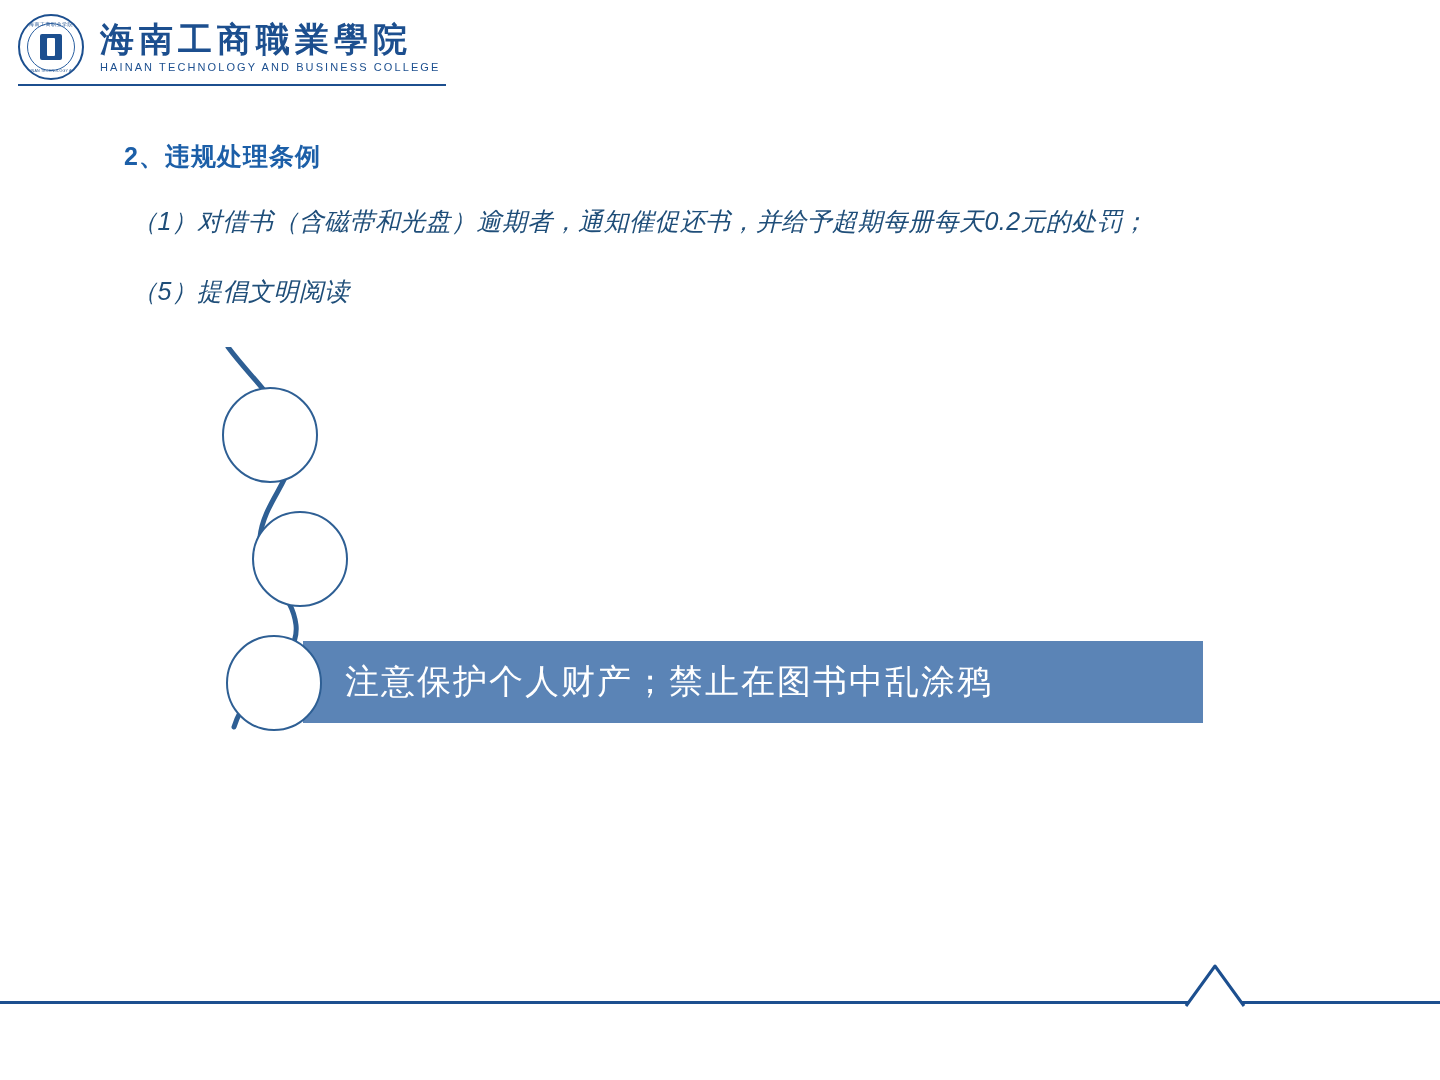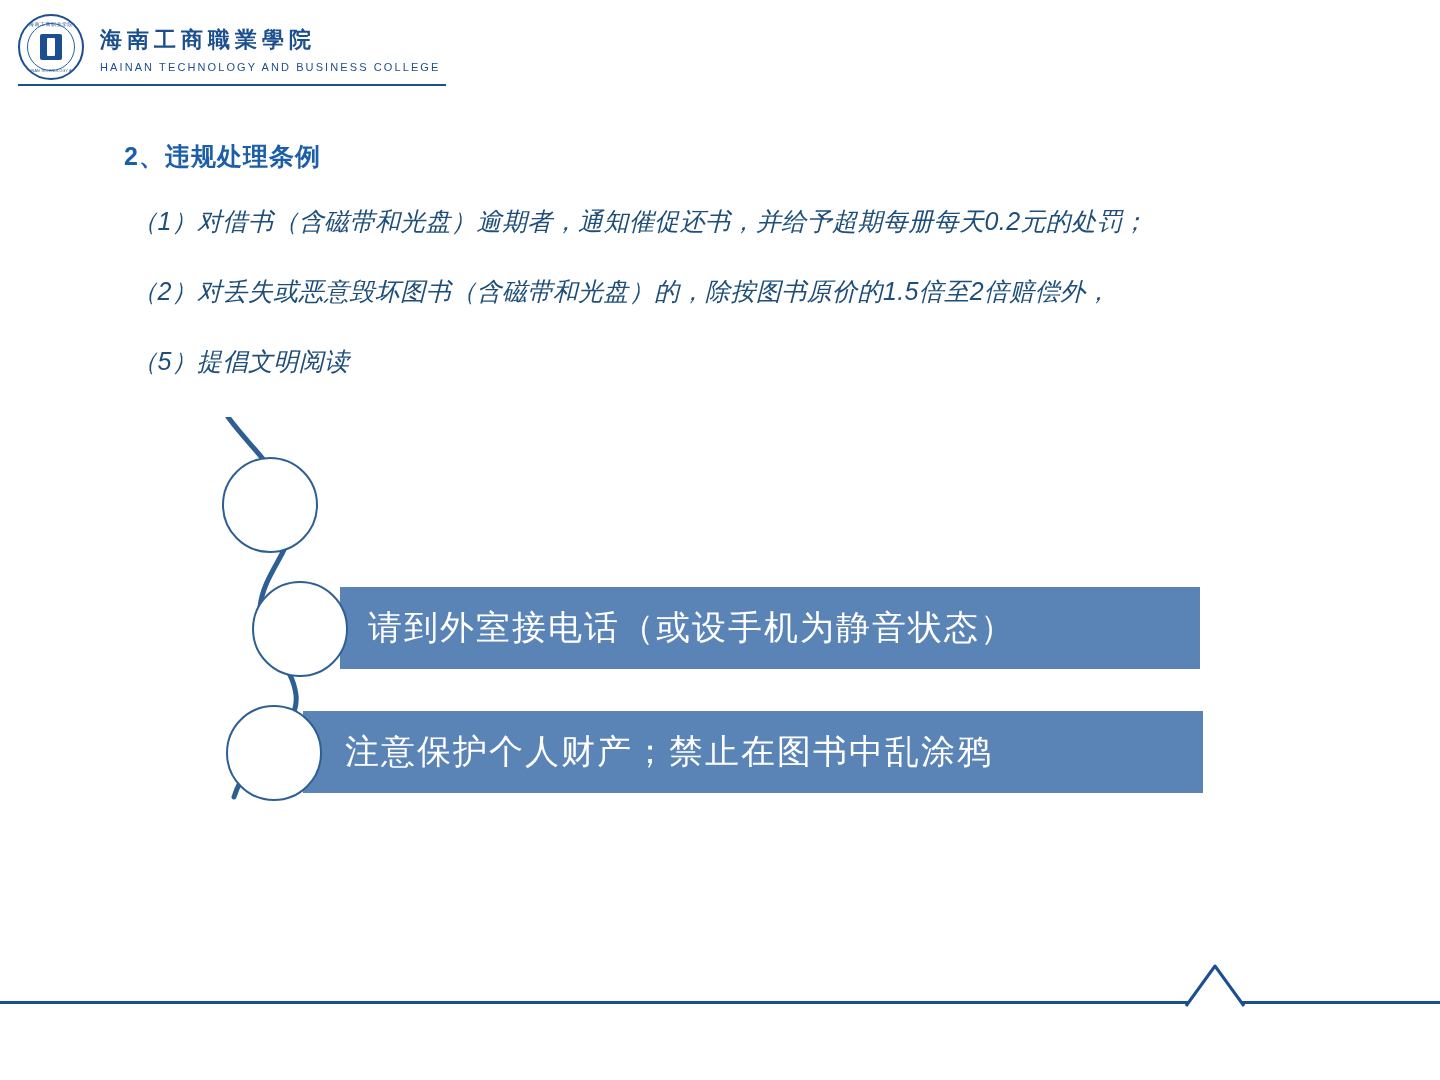--- a/index.html
+++ b/index.html
@@ -92,21 +92,21 @@
     line-height: 5px;
     white-space: nowrap;
   }
   .logo-text {
     margin-left: 16px;
     padding-right: 6px;
   }
   .logo-text .cn {
     font-family: "DejaVu Serif", serif;
     font-weight: bold;
-    font-size: 22px;
+    font-size: 34px;
     color: #1c4f8f;
     letter-spacing: 5px;
     line-height: 36px;
     white-space: nowrap;
   }
   .logo-text .en {
     font-family: "Liberation Sans", sans-serif;
     font-size: 11px;
     color: #1c4f8f;
     letter-spacing: 2.1px;
@@ -229,40 +229,34 @@
 </div>
 
 <div class="content">
 
   <div class="section-title">2、违规处理条例</div>
 
   <div class="para">
     <span class="indent">（1）对借书（含磁带和光盘）逾期者，通知催促还书，并给予超期每册每天0.2元的处罚；</span>
   </div>
 
-  <div class="para">
-    <span class="indent">（2）对丢失或恶意毁坏图书（含磁带和光盘）的，除按图书原价的1.5倍至2倍赔偿外，</span>
-  </div>
 
 
   <div class="para">
     <span class="indent">（5）提倡文明阅读</span>
   </div>
 
   <div class="diagram">
 
     <svg class="connector" viewBox="0 0 220 420">
       <path d="M 48 0 C 70 30 96 50 110 86 C 124 124 84 150 80 190 C 76 228 112 242 116 278 C 120 316 70 330 54 380" fill="none" stroke="#2e5f94" stroke-width="5" stroke-linecap="round"></path>
     </svg>
 
     <div class="circle" id="circle1"></div>
 
-    <div class="bar" id="bar2">
-      <span class="bar-label">请到外室接电话（或设手机为静音状态）</span>
-    </div>
     <div class="circle" id="circle2"></div>
 
     <div class="bar" id="bar3">
       <span class="bar-label">注意保护个人财产；禁止在图书中乱涂鸦</span>
     </div>
     <div class="circle" id="circle3"></div>
 
   </div>
 </div>
 

